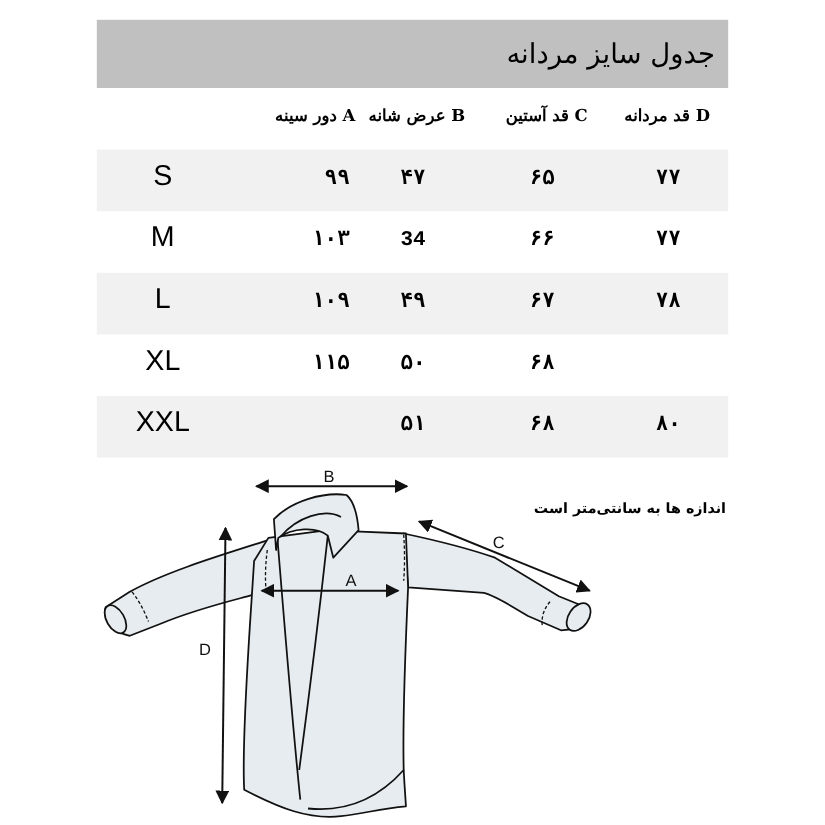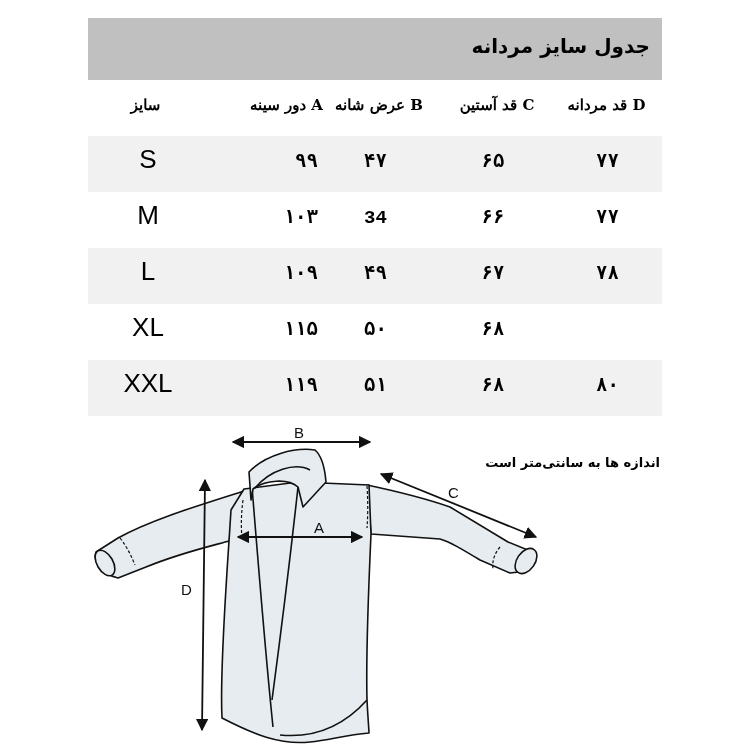--- a/index.html
+++ b/index.html
@@ -1,20 +1,20 @@
 <!DOCTYPE html>
 <html><head>
   <meta charset="utf-8">
   <style>
     html, body { margin: 0; padding: 0; background: #ffffff; }
     body { width: 750px; height: 750px; position: relative; overflow: hidden;
            font-family: "DejaVu Sans", sans-serif; color: #000; }
     .title-band { position: absolute; left: 88px; top: 18px; width: 574px; height: 62px;
                   background: #c0c0c0; }
-    .title-text { position: absolute; right: 12px; top: 16px; font-size: 20px; font-weight: bold;
+    .title-text { position: absolute; right: 12px; top: 16px; font-size: 25px; font-weight: normal;
                   direction: rtl; white-space: nowrap; }
     .table { position: absolute; left: 88px; top: 80px; width: 574px; }
     .row { position: relative; height: 56px; width: 574px; }
     .row.shaded { background: #f1f1f1; }
     .cell { position: absolute; top: 0; height: 56px; line-height: 50px; text-align: center;
             white-space: nowrap; font-weight: bold; font-family: Liberation Mono, monospace; }
     .hdr .cell { font-family: "DejaVu Serif", serif; font-size: 15px; direction: rtl; line-height: 50px; }
     .c-size { left: 0; width: 120px; }
     .c-a    { left: 120px; width: 110px; text-align: right; }
     .c-b    { left: 230px; width: 115px; }
@@ -35,21 +35,20 @@
   </style>
 </head>
 <body>
 
 <div class="title-band">
   <div class="title-text">جدول سایز مردانه</div>
 </div>
 
 <div class="table">
   <div class="row hdr">
-    <div class="cell c-size">سایز</div>
     <div class="cell c-a">A دور سینه</div>
     <div class="cell c-b">B عرض شانه</div>
     <div class="cell c-c">C قد آستین</div>
     <div class="cell c-d">D قد مردانه</div>
   </div>
 
   <div class="row shaded">
     <div class="cell c-size size-val">S</div>
     <div class="cell c-a num-val">۹۹</div>
     <div class="cell c-b num-val">۴۷</div>
@@ -71,21 +70,20 @@
     <div class="cell c-d num-val">۷۸</div>
   </div>
   <div class="row">
     <div class="cell c-size size-val">XL</div>
     <div class="cell c-a num-val">۱۱۵</div>
     <div class="cell c-b num-val">۵۰</div>
     <div class="cell c-c num-val">۶۸</div>
   </div>
   <div class="row shaded">
     <div class="cell c-size size-val">XXL</div>
-    <div class="cell c-a num-val">۱۱۹</div>
     <div class="cell c-b num-val">۵۱</div>
     <div class="cell c-c num-val">۶۸</div>
     <div class="cell c-d num-val">۸۰</div>
   </div>
 </div>
 
 <div class="note">اندازه ها به سانتی‌متر است</div>
 
 <svg class="diagram" viewBox="0 0 750 750" xmlns="http://www.w3.org/2000/svg">
   <defs>

